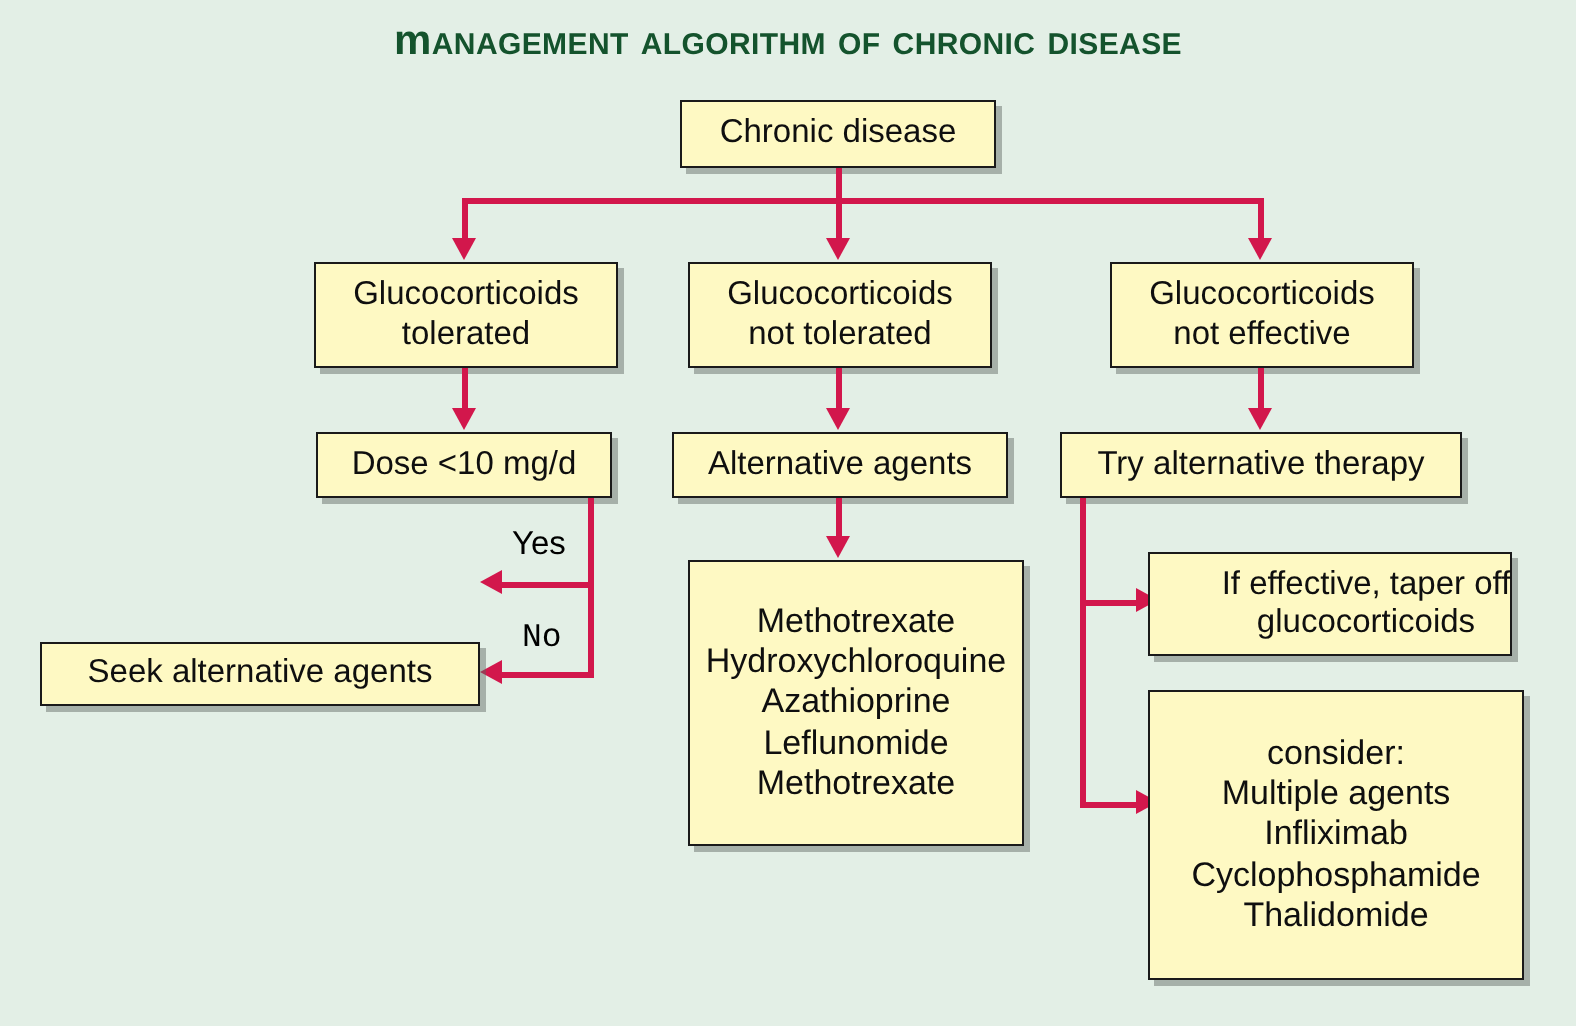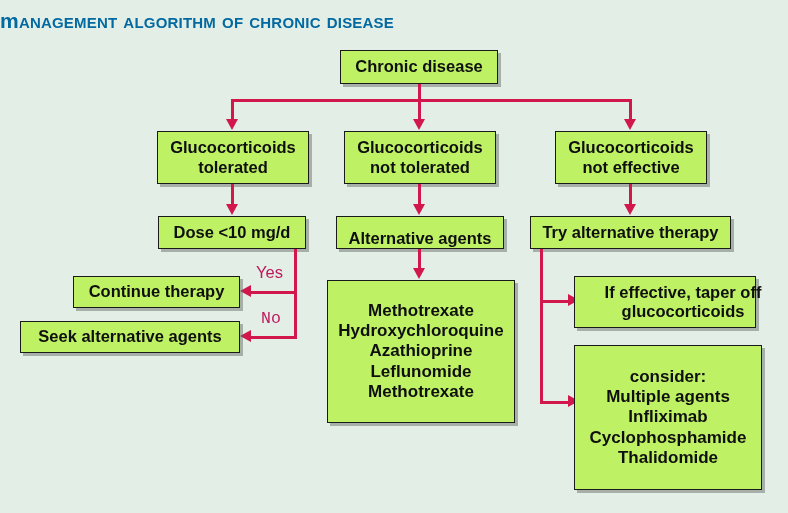--- a/index.html
+++ b/index.html
@@ -19,46 +19,46 @@
     height: 513px;
     background: #e3efe6;
   }
 
   
   .title {
     position: absolute;
     left: 0;
     top: 9px;
     width: 788px;
+    text-align: center;
     font-weight: bold;
     font-size: 21px;
     letter-spacing: 0.2px;
-    color: #0369a1;
+    color: #14532d;
     font-variant: small-caps;
     text-transform: lowercase;
   }
   .title::first-letter { font-variant: normal; }
 
   
   .box {
     position: absolute;
     box-sizing: border-box;
-    background: #bef264;
+    background: #fef9c3;
     border: 1.6px solid #1a1a1a;
     box-shadow: 3px 3px 0 rgba(90,100,95,0.45);
     display: flex;
     flex-direction: column;
     align-items: center;
     justify-content: center;
     color: #0f0f0f;
     font-size: 16.5px;
     line-height: 1.18;
     text-align: center;
     white-space: nowrap;
-    font-weight: bold;
   }
   .box .ln { display: block; }
 
   
   .vline, .hline {
     position: absolute;
     background: #d2174c;
   }
   .vline { width: 3px; }
   .hline { height: 3px; }
@@ -81,21 +81,21 @@
   .arrow-right {
     border-top: 6.5px solid transparent;
     border-bottom: 6.5px solid transparent;
     border-left: 11px solid #d2174c;
   }
 
   
   .edge-label {
     position: absolute;
     font-size: 16.5px;
-    color: #be185d;
+    color: #000000;
     white-space: nowrap;
   }
 </style>
 </head>
 <body>
 
 <div id="stage">
 
   <div class="title">Management Algorithm of Chronic Disease</div>
 
@@ -137,51 +137,48 @@
   <div class="vline" style="left:418px; top:184px; height:22px;"></div>
   <div class="arrow-down" style="left:413px; top:204px;"></div>
 
   <div class="vline" style="left:629px; top:184px; height:22px;"></div>
   <div class="arrow-down" style="left:624px; top:204px;"></div>
 
   <div class="box" style="left:158px; top:216px; width:148px; height:33px;">
     <span class="ln">Dose &lt;10 mg/d</span>
   </div>
 
-  <div class="box" style="left:336px; top:216px; width:168px; height:33px;justify-content:flex-end;">
+  <div class="box" style="left:336px; top:216px; width:168px; height:33px;">
     <span class="ln">Alternative agents</span>
   </div>
 
   <div class="box" style="left:530px; top:216px; width:201px; height:33px;">
     <span class="ln">Try alternative therapy</span>
   </div>
 
   <div class="vline" style="left:294px; top:249px; height:90px;"></div>
 
   <div class="hline" style="left:251px; top:291px; width:45px;"></div>
   <div class="arrow-left" style="left:240px; top:285px;"></div>
 
   <div class="hline" style="left:251px; top:336px; width:45px;"></div>
   <div class="arrow-left" style="left:240px; top:330px;"></div>
 
   <div class="edge-label" style="left:256px; top:263px;">Yes</div>
   <div class="edge-label" style="left:261px; top:309px;font-family:Liberation Mono, monospace;">No</div>
 
-  <div class="box" style="left:73px; top:276px; width:167px; height:32px;">
-    <span class="ln">Continue therapy</span>
-  </div>
 
   <div class="box" style="left:20px; top:321px; width:220px; height:32px;">
     <span class="ln">Seek alternative agents</span>
   </div>
 
   <div class="vline" style="left:418px; top:249px; height:21px;"></div>
   <div class="arrow-down" style="left:413px; top:268px;"></div>
 
-  <div class="box" style="left:327px; top:280px; width:188px; height:143px; font-size:17px; line-height:1.20;">
+  <div class="box" style="left:344px; top:280px; width:168px; height:143px; font-size:17px; line-height:1.20;">
     <span class="ln">Methotrexate</span>
     <span class="ln">Hydroxychloroquine</span>
     <span class="ln">Azathioprine</span>
     <span class="ln">Leflunomide</span>
     <span class="ln">Methotrexate</span>
   </div>
 
   <div class="vline" style="left:540px; top:249px; height:155px;"></div>
   <div class="hline" style="left:540px; top:300px; width:30px;"></div>
   <div class="arrow-right" style="left:568px; top:294px;"></div>

